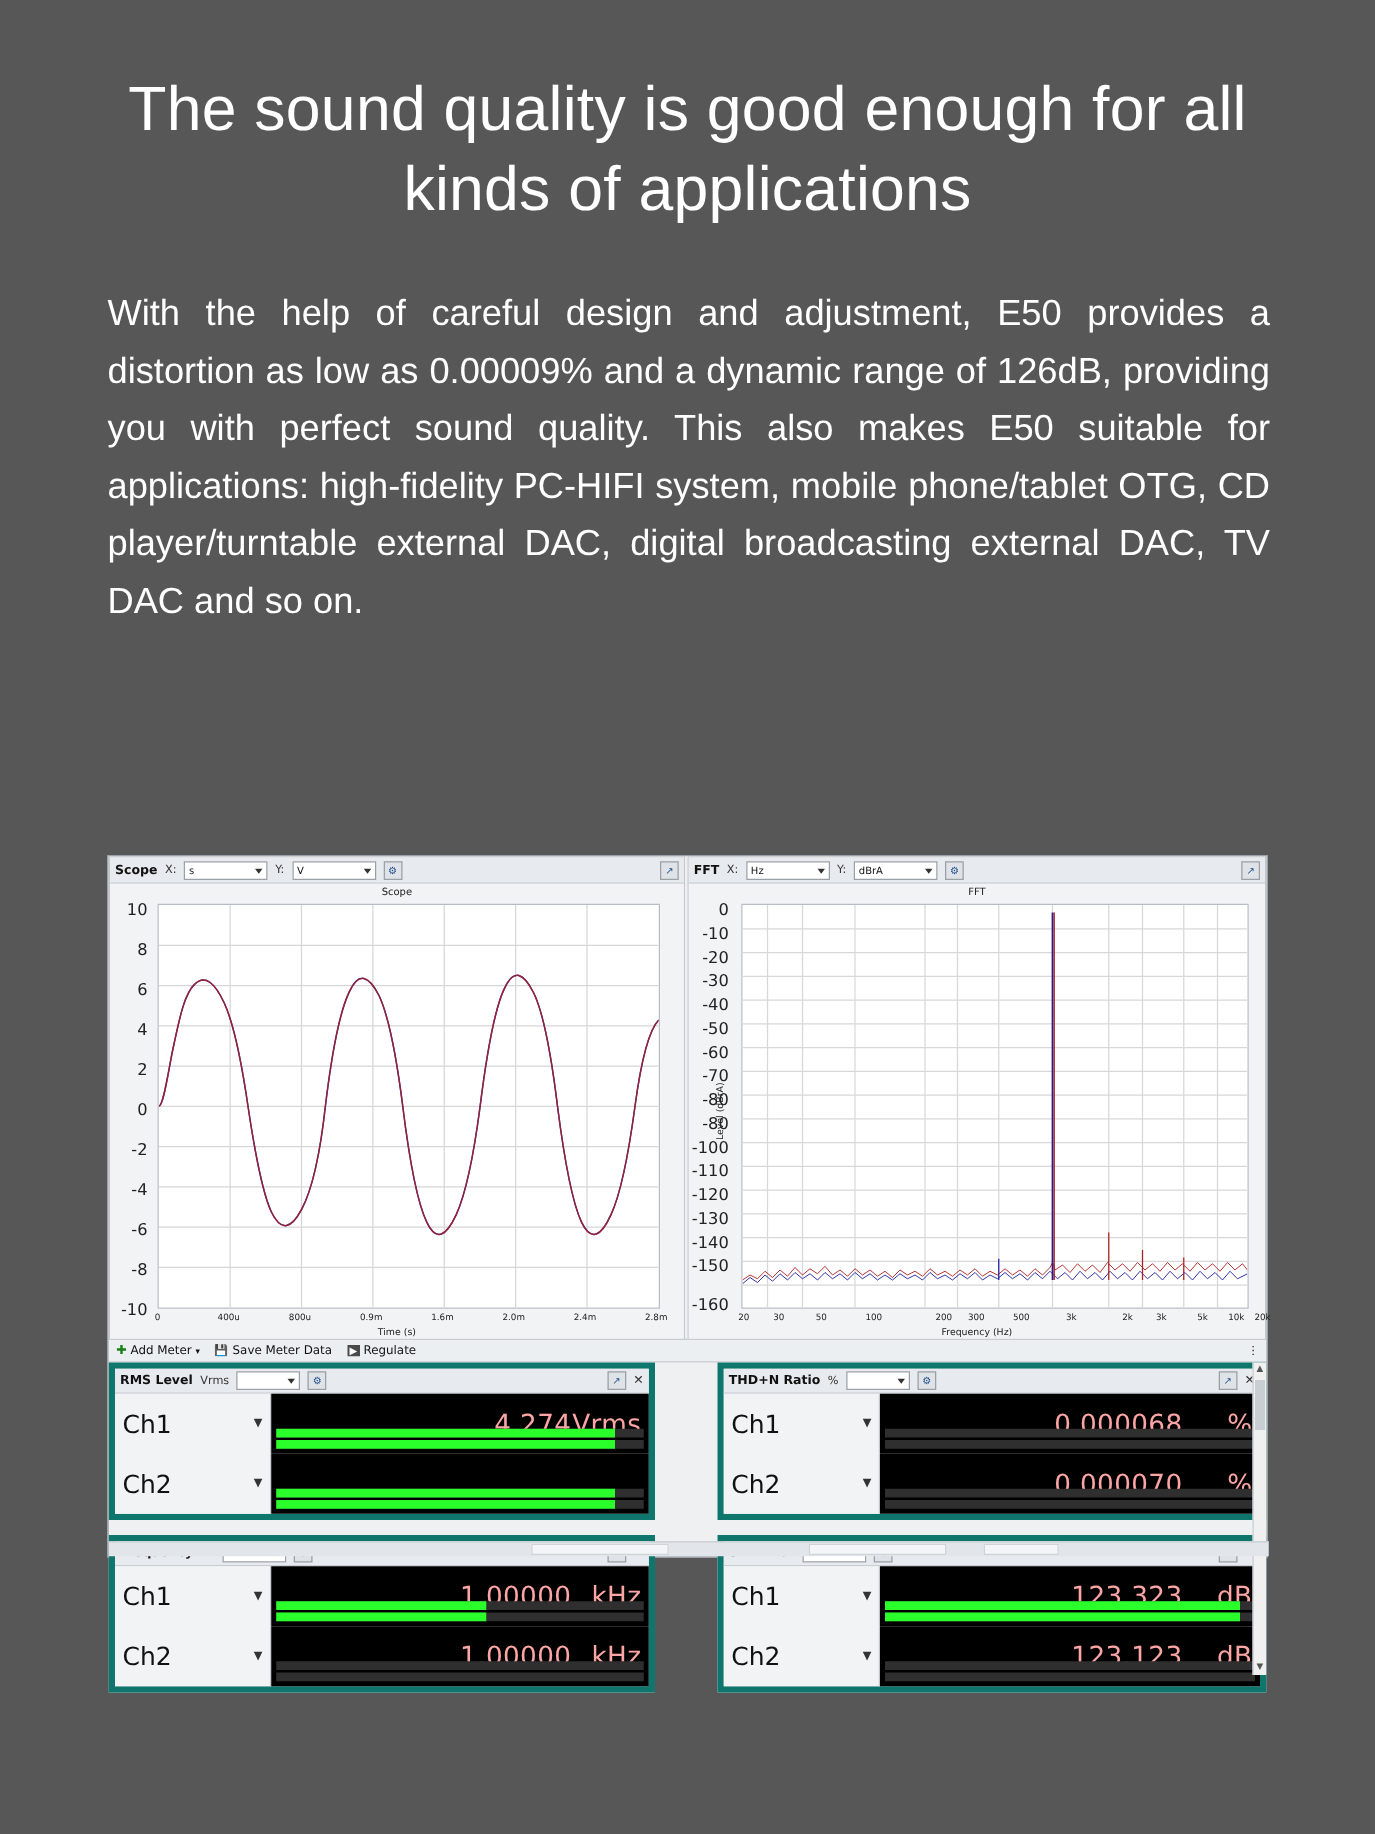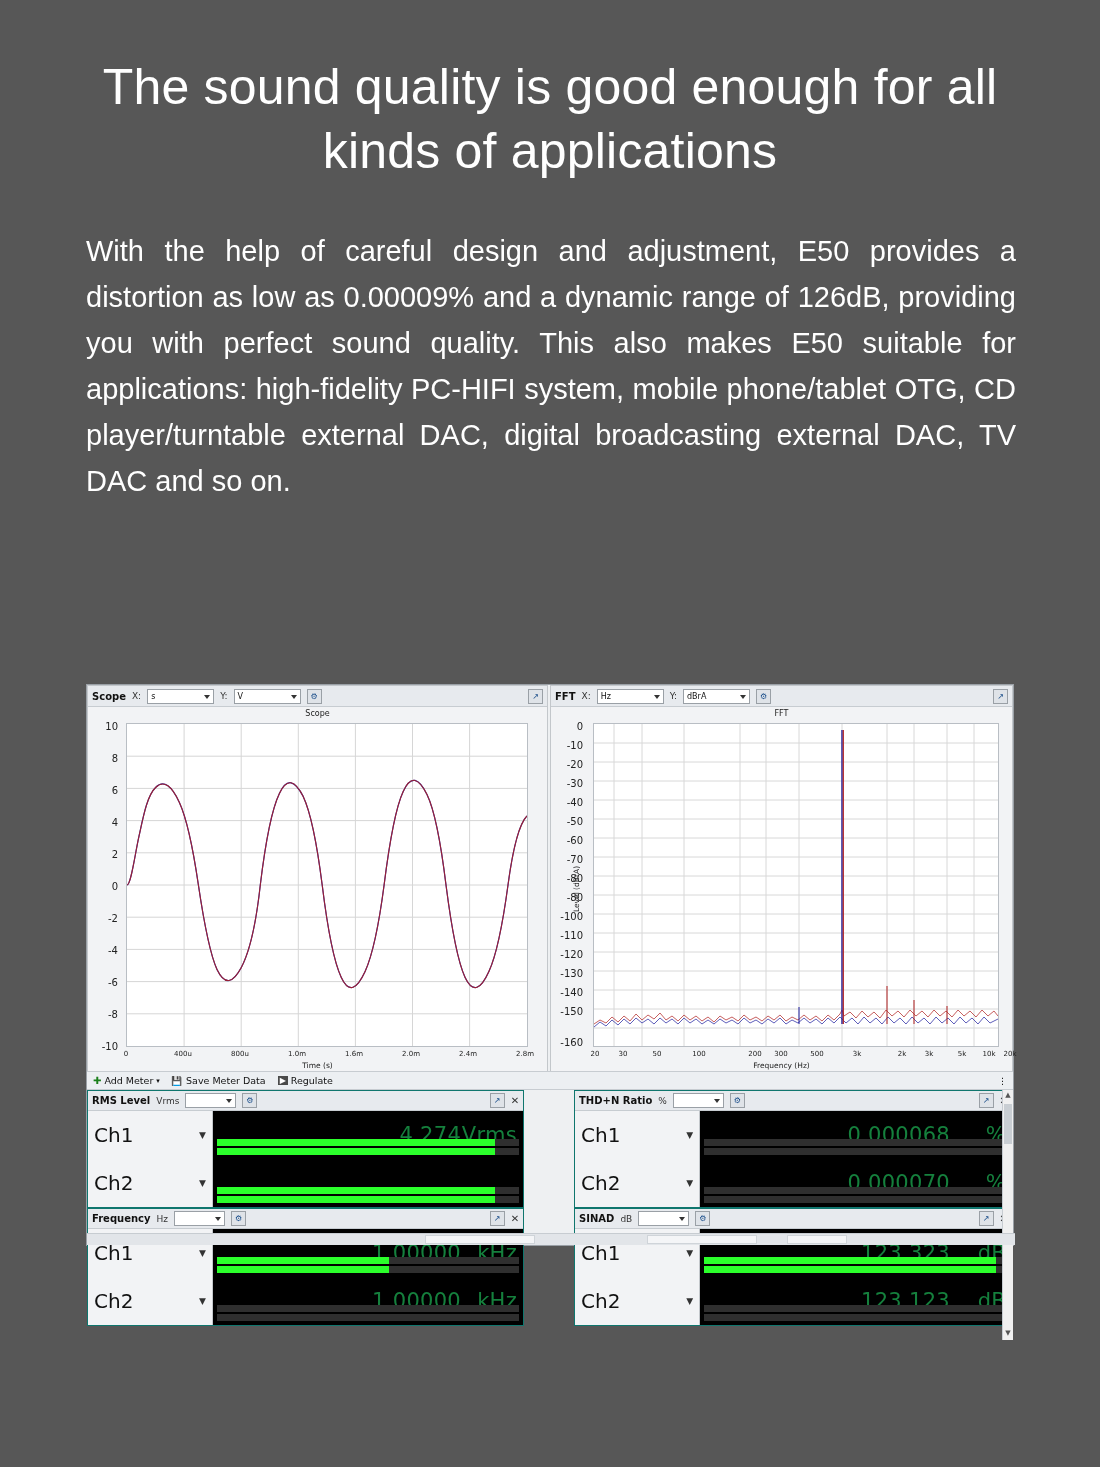--- a/index.html
+++ b/index.html
@@ -55,57 +55,57 @@
   .head-spacer{flex:1;}
 
   
   .plot-wrap{position:relative;width:100%;height:364px;background:#f2f3f5;}
   .plot-title{position:absolute;width:100%;text-align:center;top:2px;font-size:8px;color:#222;}
   .ylab{
     position:absolute;left:2px;top:50%;transform:translateY(-50%) rotate(-90deg);
     transform-origin:center;font-size:7.5px;white-space:nowrap;color:#222;
   }
   .xlab{position:absolute;bottom:1px;width:100%;text-align:center;font-size:7.5px;color:#222;}
-  .ytick{position:absolute;font-size:10px;color:#222;text-align:right;width:26px;}
+  .ytick{position:absolute;font-size:13px;color:#222;text-align:right;width:26px;}
   .xtick{position:absolute;font-size:7px;color:#222;text-align:center;width:34px;}
   .grid-area{position:absolute;background:#ffffff;border:1px solid #b9bec4;overflow:hidden;}
   .grid-area svg{display:block;}
 
   
   .meter-toolbar{
     height:17px;background:#eceff2;border-top:1px solid #c7ccd1;border-bottom:1px solid #c7ccd1;
     display:flex;align-items:center;gap:12px;padding:0 6px;font-size:9.5px;color:#111;
   }
   .tb-item{display:flex;align-items:center;gap:3px;}
   .ic-plus{color:#1a7f1a;font-weight:bold;font-size:10px;}
   .ic-save{color:#1c4f8b;font-size:9px;}
   .ic-play{color:#000;font-size:8px;background:#4a4a4a;color:#fff;padding:0 2px;}
 
   
   .meters{display:flex;height:250px;position:relative;}
   .mcol{width:462px;}
   .mcol.right{width:464px;margin-left:2px;padding-left:48px;}
-  .meter{border:1px solid #0f766e;background:#f2f3f5;box-sizing:border-box;margin-bottom:0;}
+  .meter{border:5px solid #0f766e;background:#f2f3f5;box-sizing:border-box;margin-bottom:12px;}
   .meter-head{
     height:19px;background:#e7eaee;border-bottom:1px solid #c7ccd1;
     display:flex;align-items:center;gap:6px;padding:0 4px;font-size:10px;
   }
   .meter-head .ttl{font-weight:bold;}
   .mini-select.sm{width:46px;}
   .meter-row{display:flex;align-items:stretch;height:48px;}
   .chsel{
     width:112px;border-right:1px solid #c3c7cb;display:flex;align-items:center;
     justify-content:space-between;padding:0 6px;font-size:20px;color:#111;background:#f2f3f5;
   }
   .chsel .car{font-size:9px;color:#333;}
   .readout{
     flex:1;background:#000;position:relative;display:flex;flex-direction:column;justify-content:center;
   }
   .readout .val{
-    color:#15803d;font-size:21px;text-align:right;padding-right:6px;
+    color:#fca5a5;font-size:21px;text-align:right;padding-right:6px;
     font-family:"DejaVu Sans", sans-serif;letter-spacing:.3px;
   }
   .readout .val .unit{display:inline-block;width:56px;text-align:right;}
   .bar{
     position:absolute;left:4px;right:4px;height:7px;background:#2f2f2f;
   }
   .bar .fill{height:100%;background:#2bff2b;}
   .bar.b1{bottom:13px;}
   .bar.b2{bottom:4px;}
   .x-btn{font-size:10px;color:#333;}
@@ -163,21 +163,21 @@
           <div class="ytick" style="left:4px;top:174px">0</div>
           <div class="ytick" style="left:4px;top:206px">-2</div>
           <div class="ytick" style="left:4px;top:238px">-4</div>
           <div class="ytick" style="left:4px;top:270px">-6</div>
           <div class="ytick" style="left:4px;top:302px">-8</div>
           <div class="ytick" style="left:4px;top:334px">-10</div>
 
           <div class="xtick" style="left:21px;top:343px">0</div>
           <div class="xtick" style="left:78px;top:343px">400u</div>
           <div class="xtick" style="left:135px;top:343px">800u</div>
-          <div class="xtick" style="left:192px;top:343px">1.0m</div>
+          <div class="xtick" style="left:192px;top:343px">0.9m</div>
           <div class="xtick" style="left:249px;top:343px">1.6m</div>
           <div class="xtick" style="left:306px;top:343px">2.0m</div>
           <div class="xtick" style="left:363px;top:343px">2.4m</div>
           <div class="xtick" style="left:420px;top:343px">2.8m</div>
 
           <div class="grid-area" style="left:38px;top:16px;width:400px;height:322px">
             <svg width="400" height="322" viewBox="0 0 400 322">
               <g stroke="#d6d6d6" stroke-width="1">
                 <line x1="0" y1="32.2" x2="400" y2="32.2"></line>
                 <line x1="0" y1="64.4" x2="400" y2="64.4"></line>

